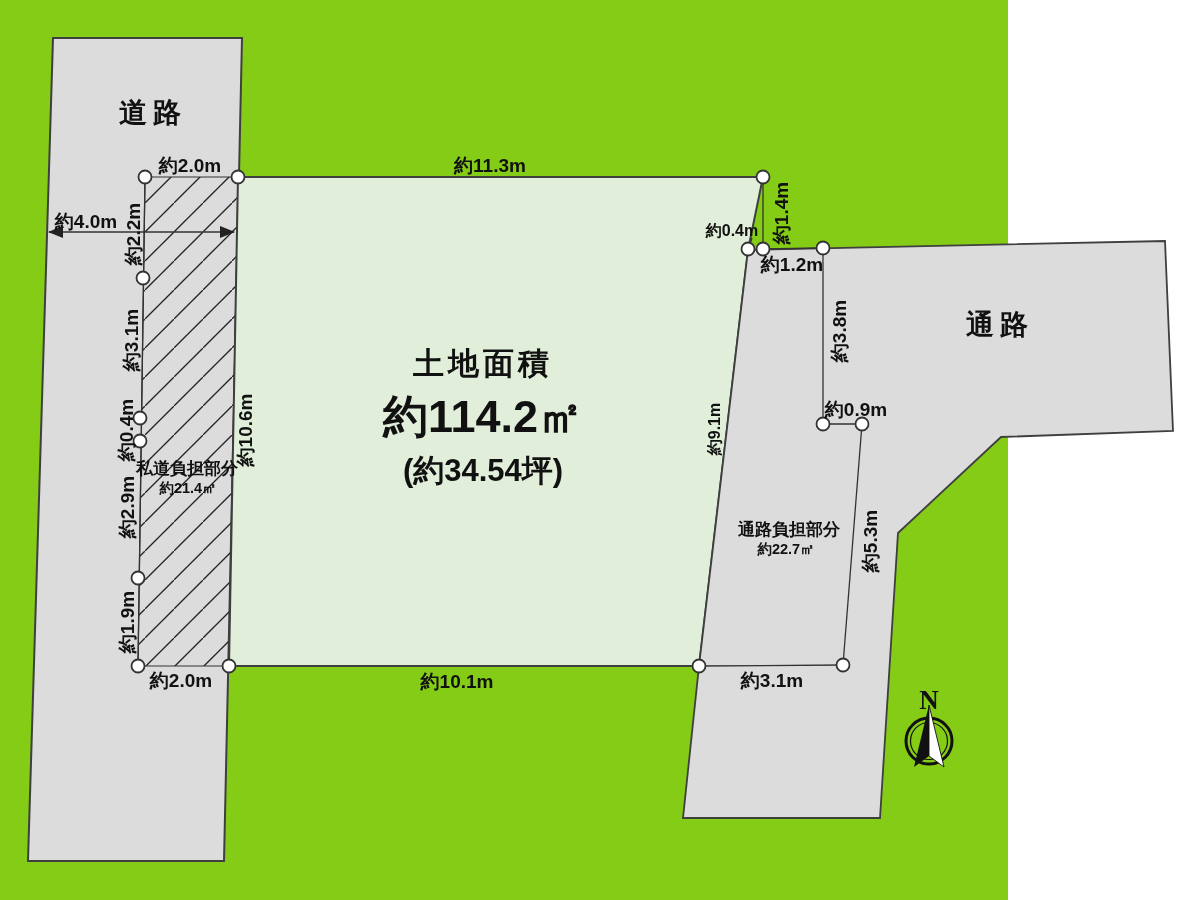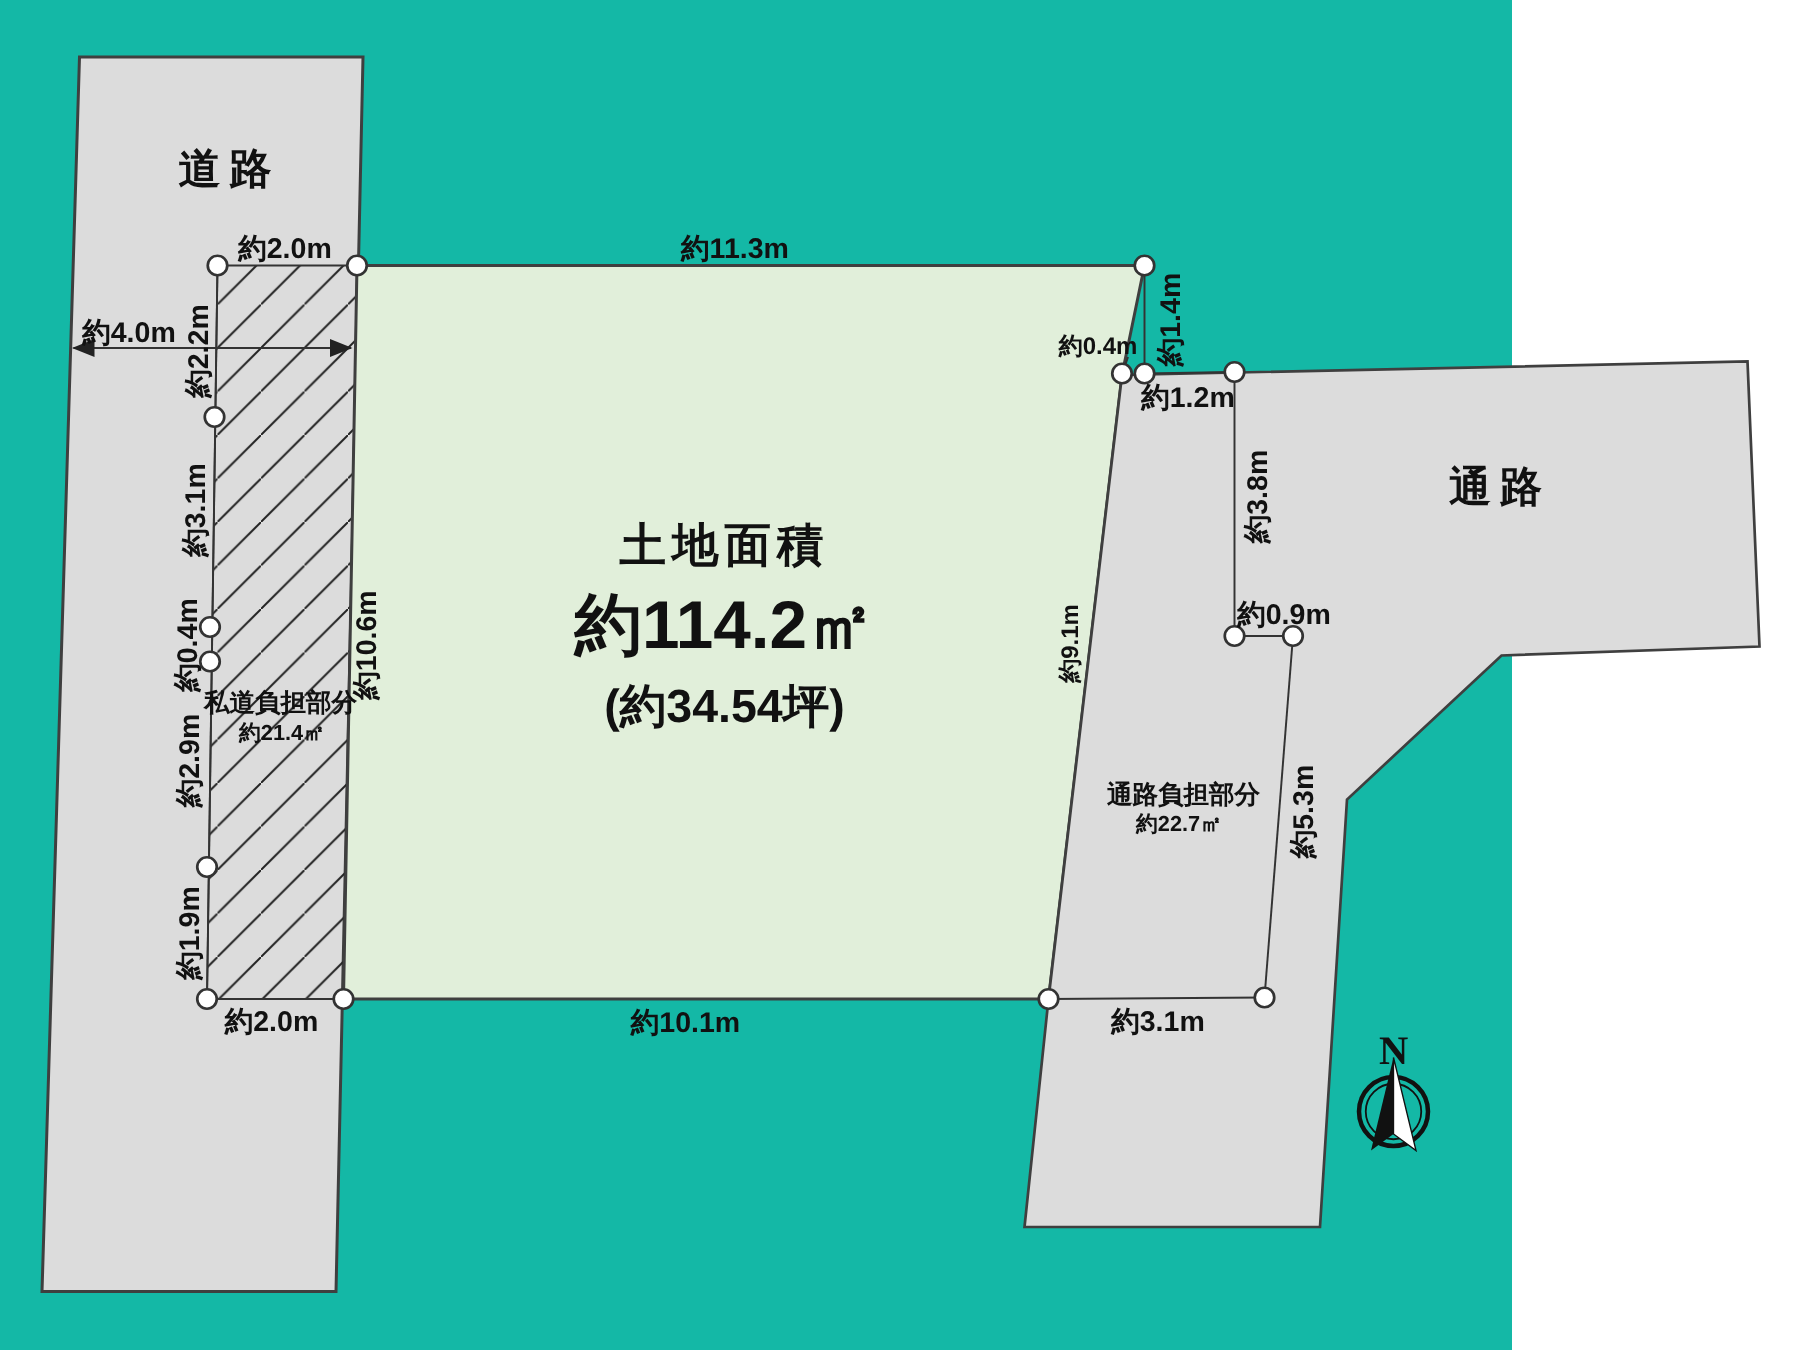--- a/index.html
+++ b/index.html
@@ -1,16 +1,16 @@
 <!DOCTYPE html>
 <html><head>
 <meta charset="utf-8">
 <style>
   html,body{margin:0;padding:0;background:#ffffff;}
-  .stage{width:1008px;height:900px;position:relative;background:#14b8a6;}
+  .stage{width:1008px;height:900px;position:relative;background:#84cc16;}
   svg{display:block;}
   text{font-family:"Liberation Sans","DejaVu Sans",sans-serif;fill:#111111;}
   .area-label{font-size:28px;font-weight:bold;letter-spacing:6px;}
   .dim{font-size:19px;font-weight:bold;}
   .dim-sm{font-size:16px;font-weight:bold;}
   .burden-title{font-size:17px;font-weight:bold;}
   .burden-area{font-size:14.5px;font-weight:bold;}
   .plot-title{font-size:31px;font-weight:bold;letter-spacing:4px;}
   .plot-area{font-size:45px;font-weight:bold;}
   .plot-tsubo{font-size:31px;font-weight:bold;}

